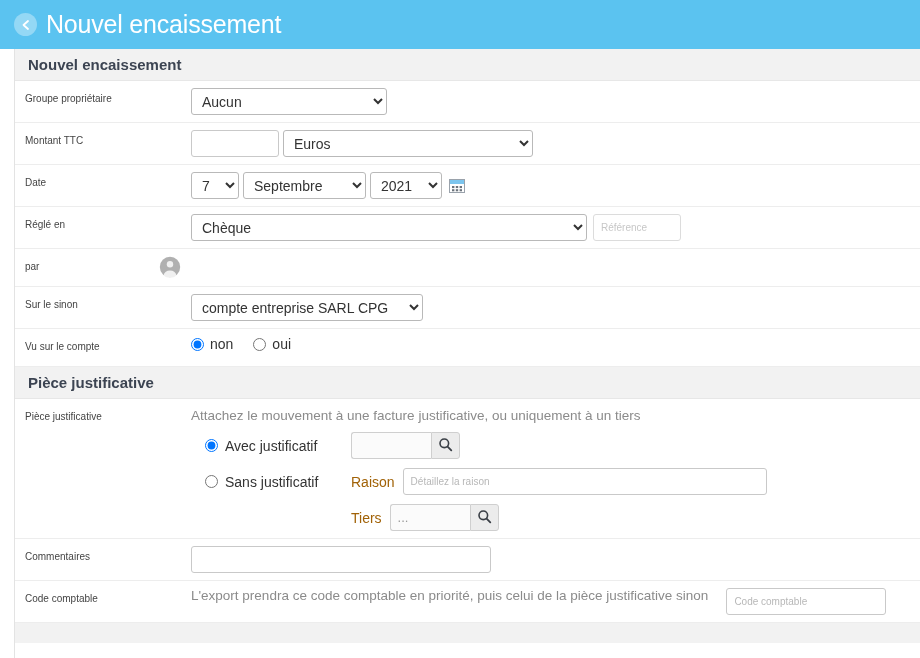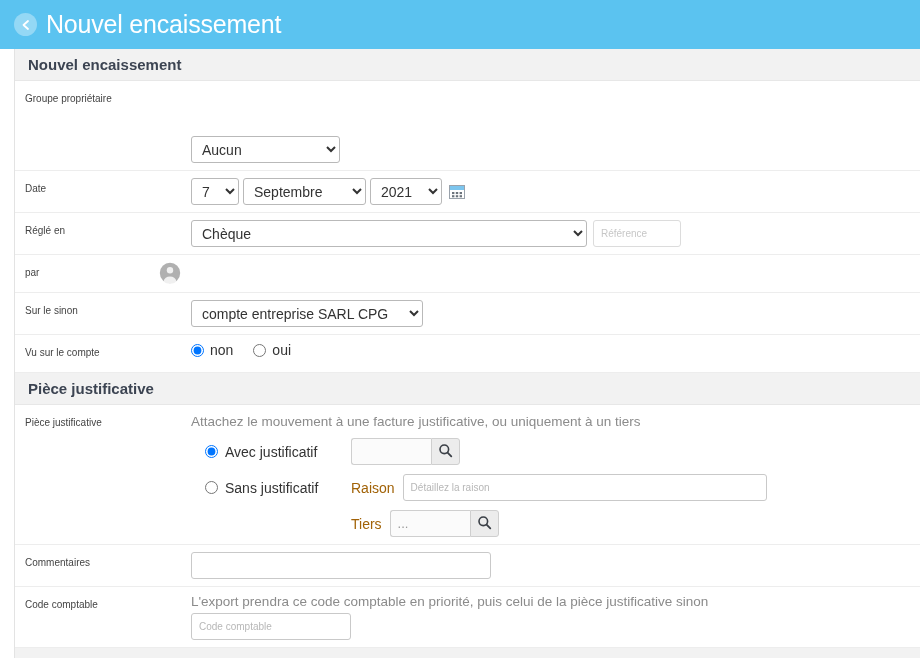--- a/index.html
+++ b/index.html
@@ -113,21 +113,21 @@
     border: 1px solid #c9c9c9;
     border-radius: 3px;
     height: 27px;
     padding: 2px 7px;
     box-sizing: border-box;
   }
   input[type=text]::placeholder { color: #b7b7b7; }
   input[disabled] { background: #fff; color: #bbb; border-color: #dcdcdc; }
   input[disabled]::placeholder { color: #c7c7c7; }
 
-  .sel-groupe { width: 149px; margin-top: 48px; }
+  .sel-groupe { width: 196px; }
   .sel-devise { width: 250px; }
   .in-montant  { width: 88px; margin-right: 4px; }
   .sel-day   { width: 48px; }
   .sel-month { width: 123px; margin-left: 4px; }
   .sel-year  { width: 72px; margin-left: 4px; }
   .sel-regle { width: 396px; }
   .in-reference { width: 88px; margin-left: 6px; }
   .sel-par   { width: 208px; }
   .sel-compte{ width: 232px; }
 
@@ -203,21 +203,21 @@
     color: #a16207;
     margin: 0 8px 0 0;
     white-space: nowrap;
   }
   .in-raison { width: 364px; }
   .tiers-row { padding-left: 160px; display: flex; align-items: center; }
   .raison-row-inner { display: flex; align-items: center; }
 
   .in-comment { width: 300px; }
   .in-code { width: 160px; }
-  .code-col { display: flex; flex-direction: column; gap: 4px; }
+  .code-col { display: flex; flex-direction: row; gap: 18px; }
   .code-hint { color: #8b8b8b; font-size: 13.5px; }
 
   
   .footer {
     background: #f2f2f2;
     padding: 10px 0 10px 0;
     display: flex;
     align-items: center;
   }
 </style>
@@ -242,20 +242,29 @@
 
   <div class="row">
     <div class="row-label">Groupe propriétaire</div>
     <div class="row-field">
       <select class="sel-groupe">
         <option>Aucun</option>
       </select>
     </div>
   </div>
 
+  <div class="row">
+    <div class="row-label">Montant TTC</div>
+    <div class="row-field">
+      <input type="text" class="in-montant" value="" style="">
+      <select class="sel-devise">
+        <option>Euros</option>
+      </select>
+    </div>
+  </div>
 
   <div class="row">
     <div class="row-label">Date</div>
     <div class="row-field">
       <select class="sel-day">
         <option>7</option>
       </select>
       <select class="sel-month">
         <option>Septembre</option>
       </select>

